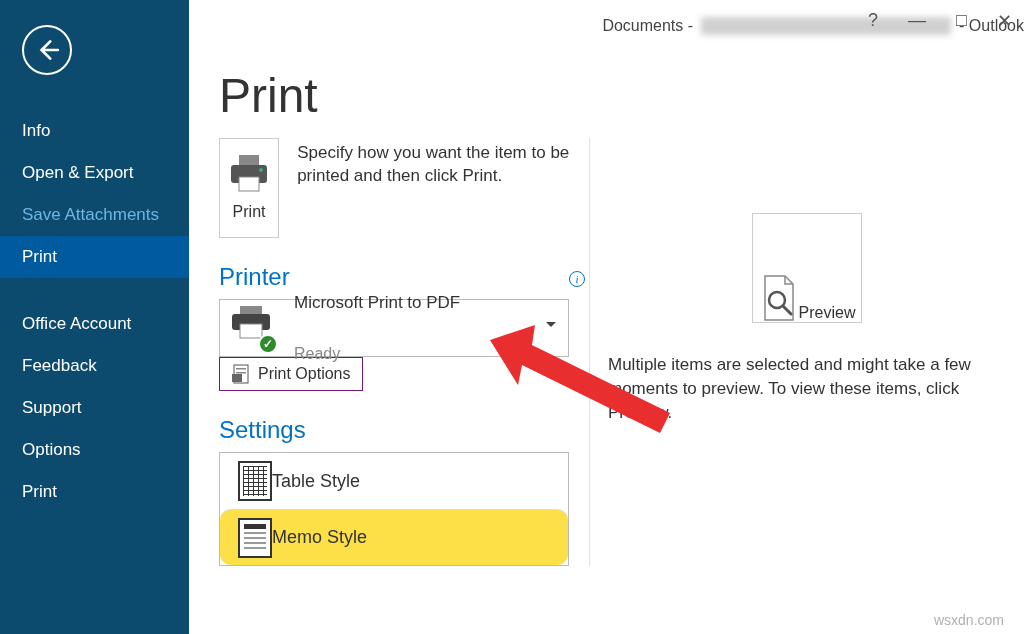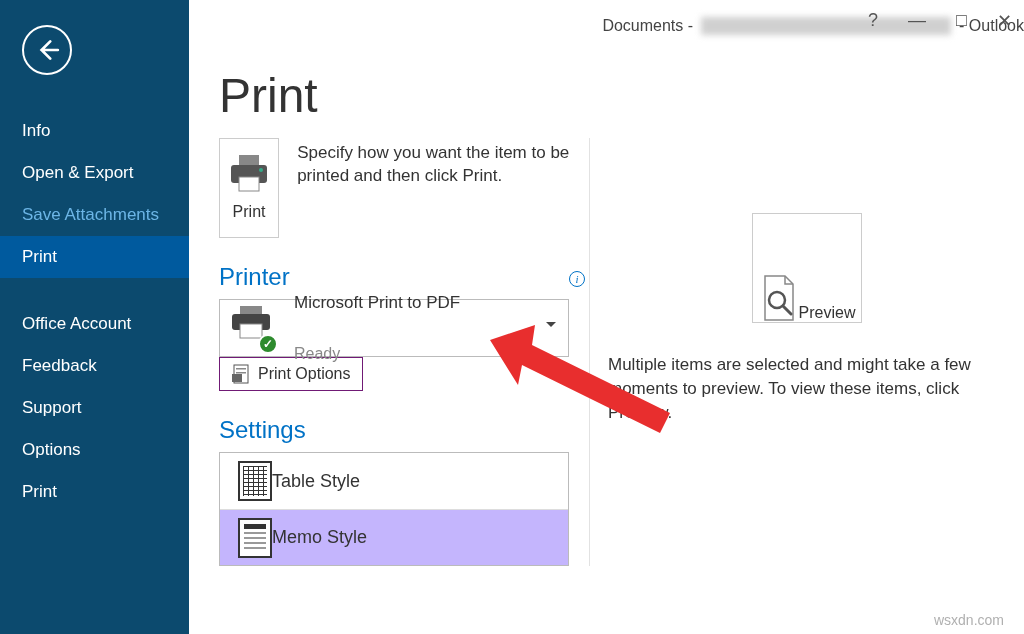--- a/index.html
+++ b/index.html
@@ -219,21 +219,22 @@
       height: 56px;
       padding: 0 18px;
       font-size: 18px;
       color: #333;
       cursor: pointer;
     }
     .settings-item + .settings-item {
       border-top: 1px solid #ddd;
     }
     .settings-item.selected {
-      background: #c4b5fd;
+      background: #fde047;
+      border-radius: 11px;
     }
     .style-thumb {
       width: 34px;
       height: 40px;
       border: 2px solid #333;
       background: #fff;
       position: relative;
     }
     .style-thumb.table::before {
       content: "";

